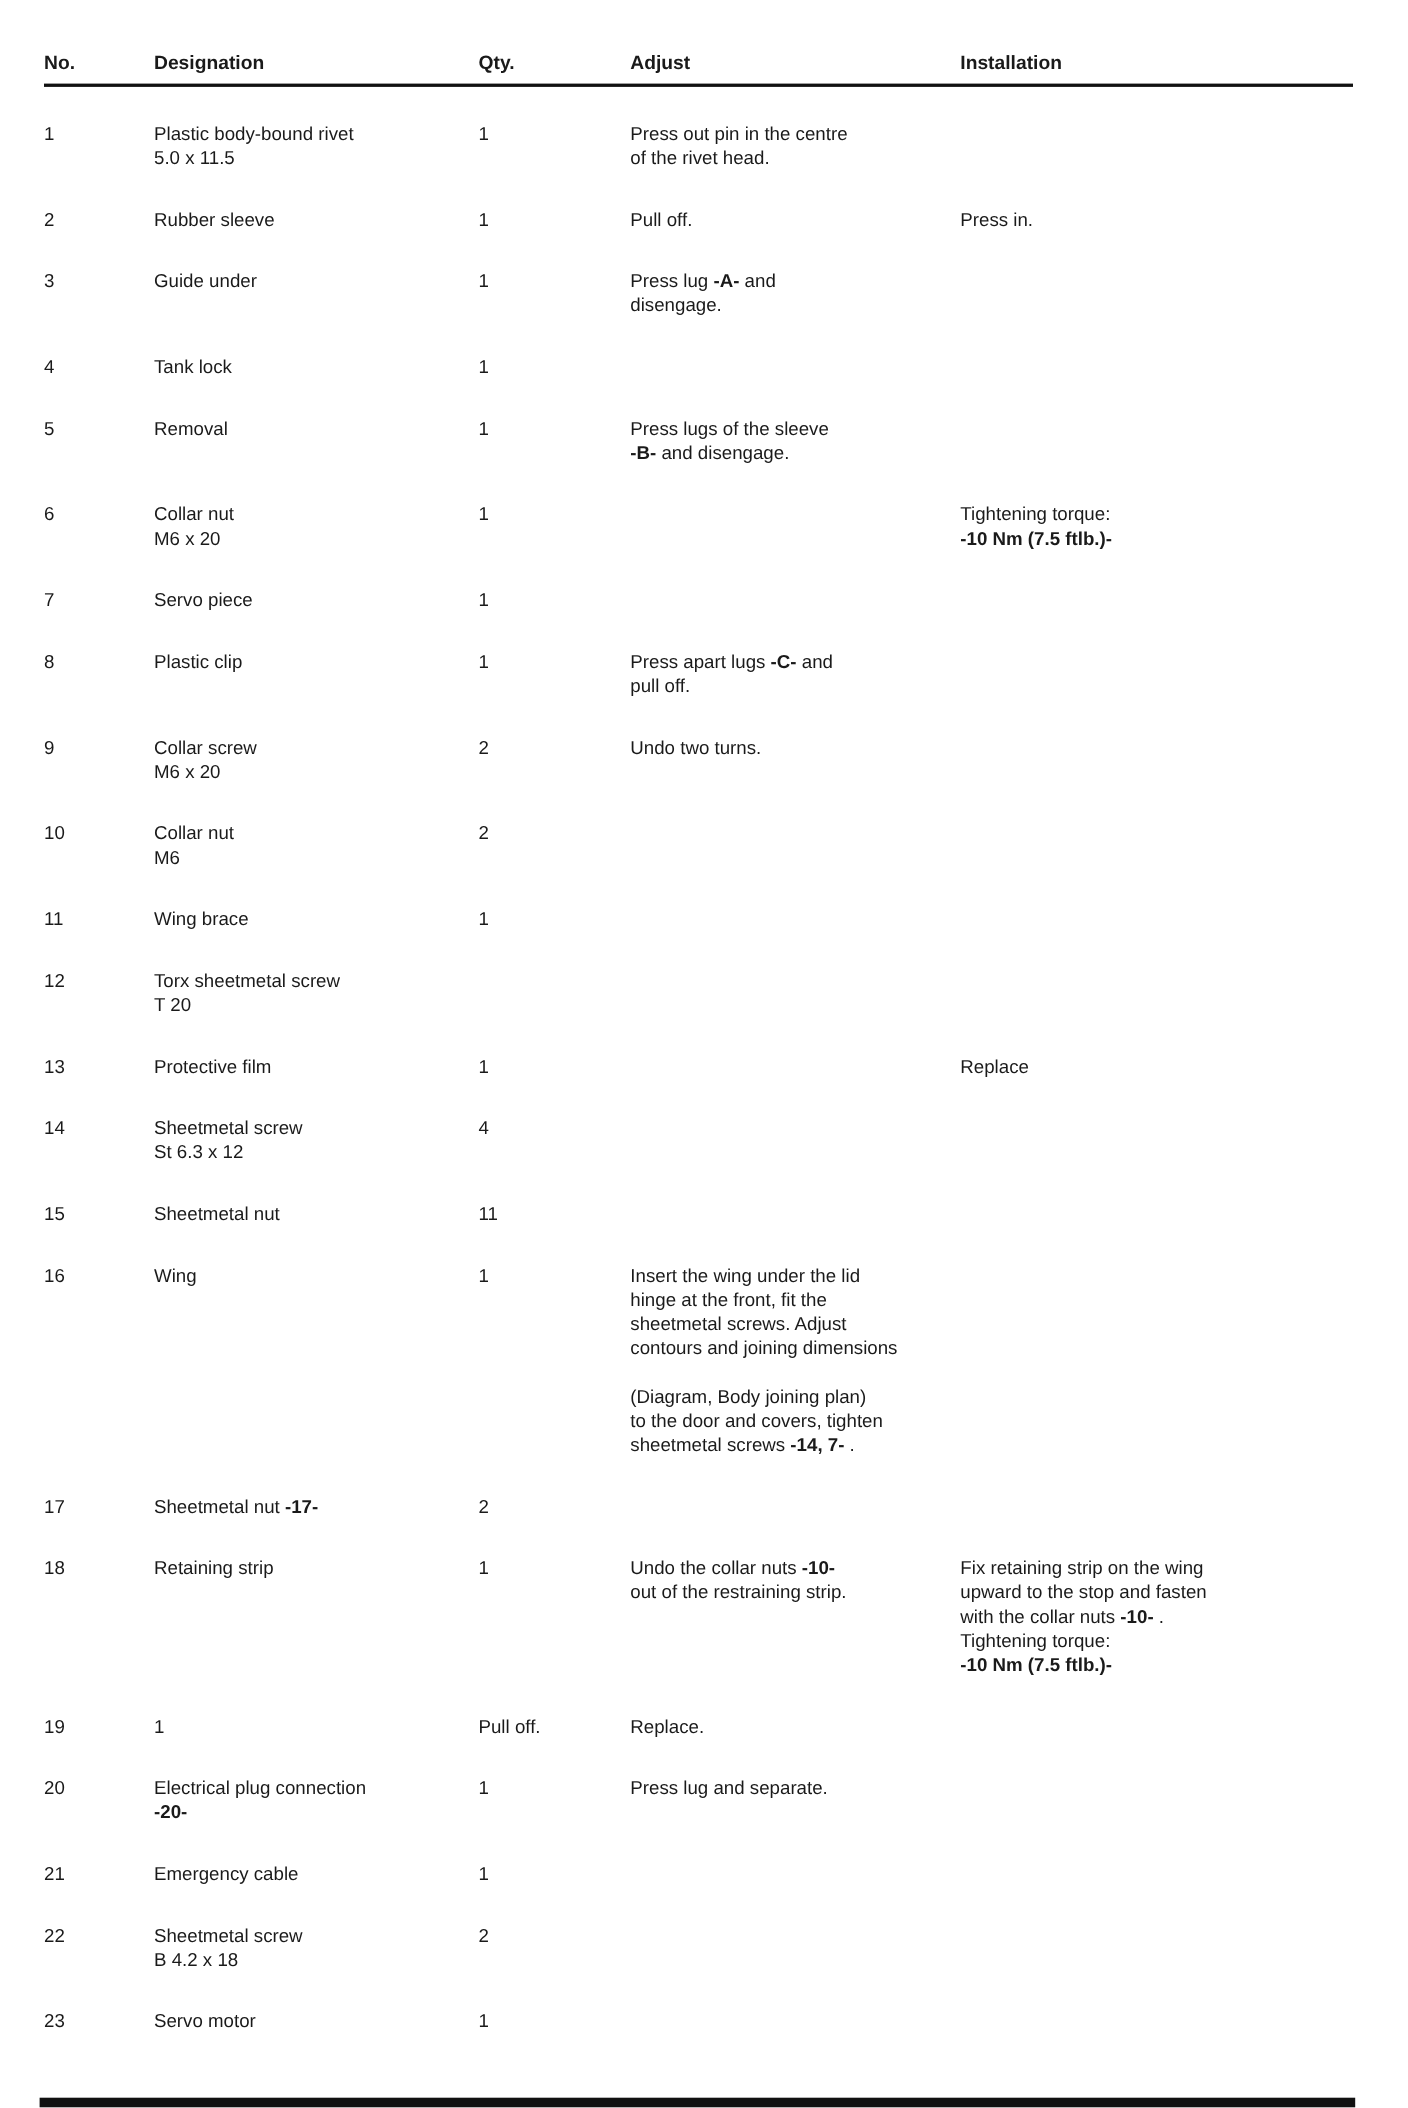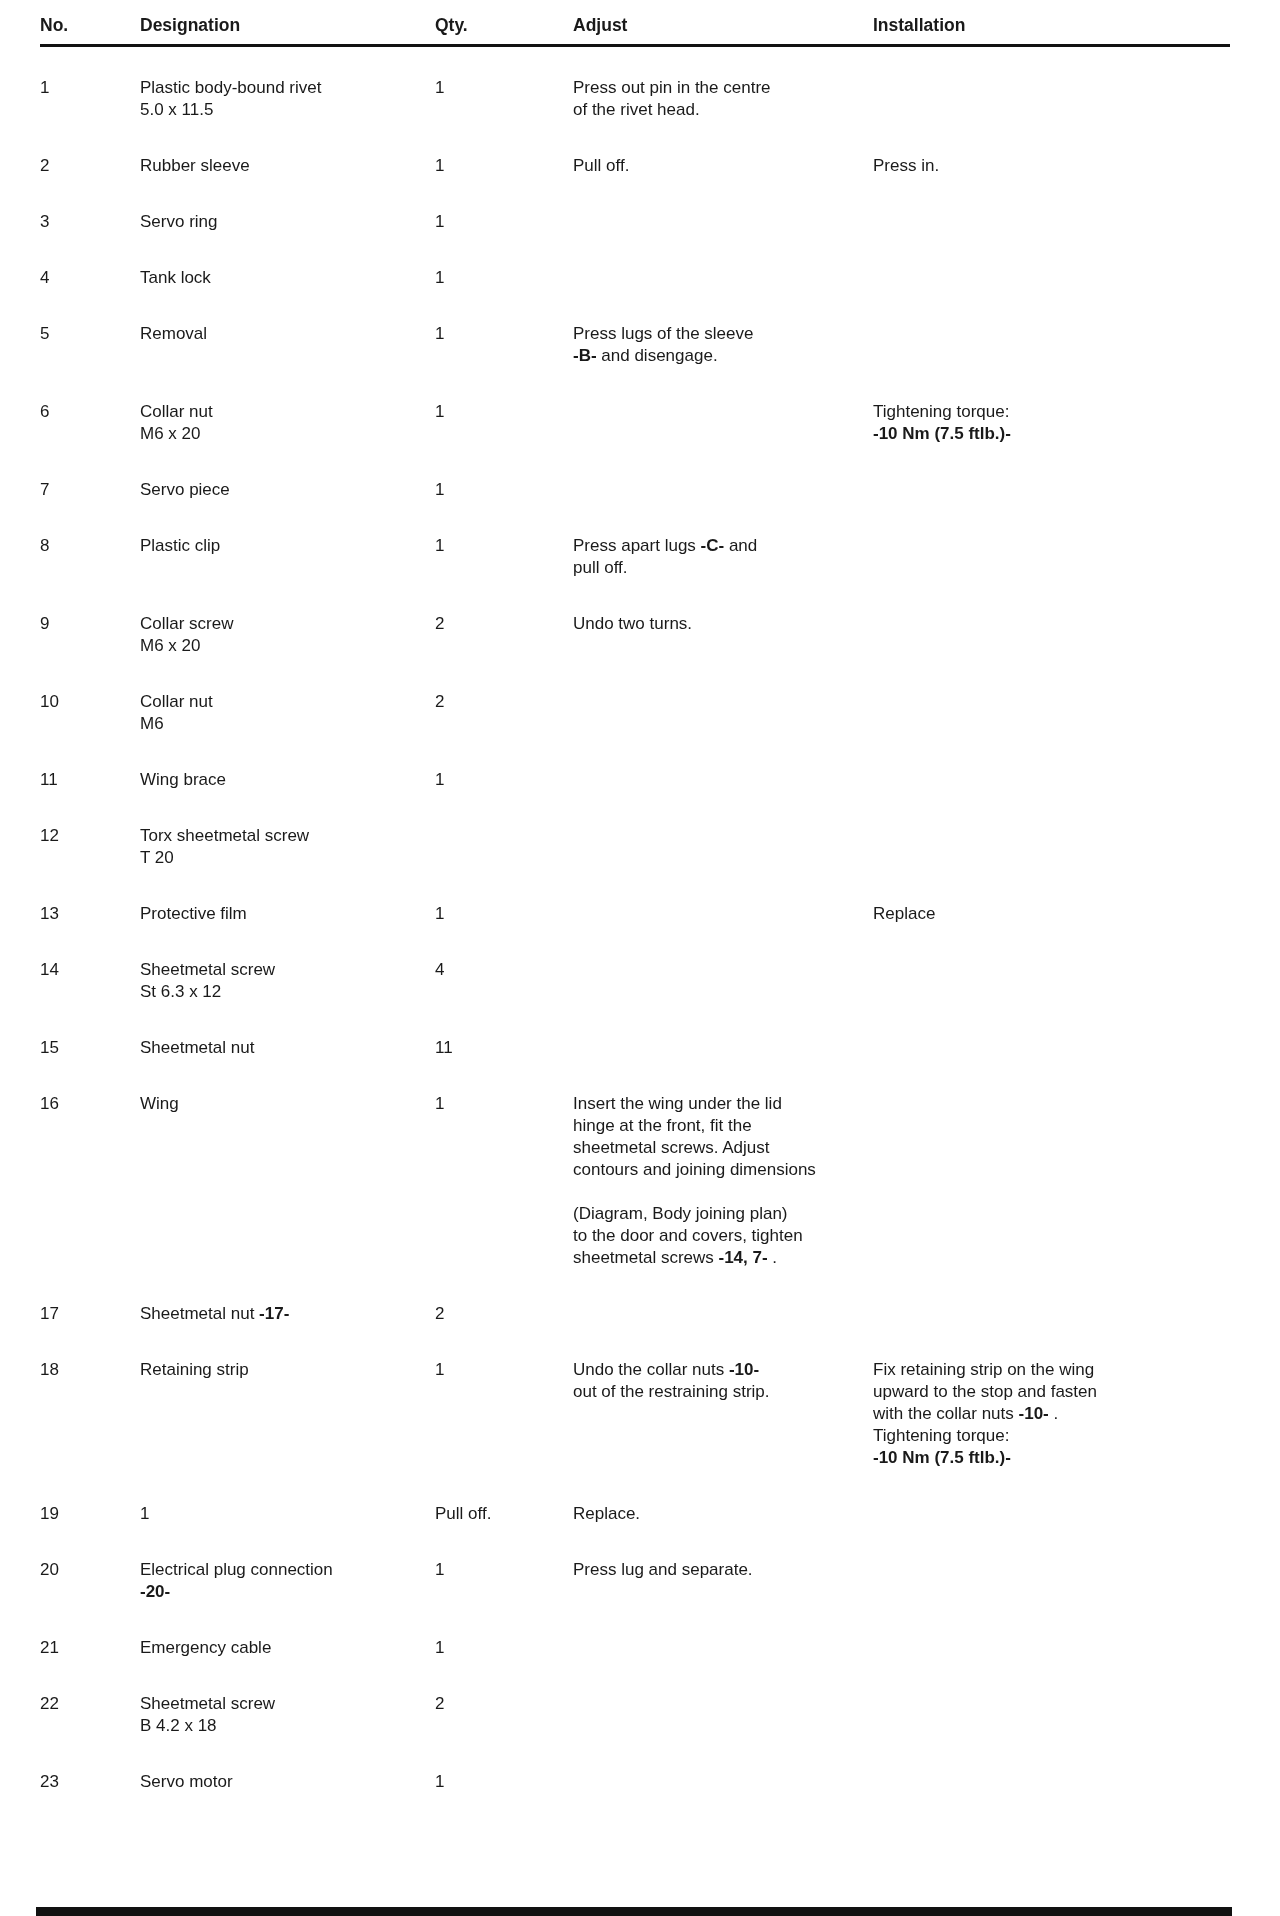--- a/index.html
+++ b/index.html
@@ -20,20 +20,21 @@
     box-sizing: border-box;
     width: 1280px;
     height: 1916px;
     padding: 14px 50px 0 40px;
     position: relative;
   }
   .thead, .trow {
     display: grid;
     grid-template-columns: 100px 295px 138px 300px 1fr;
     align-items: start;
+    margin-top: 32px;
   }
   .cell {
     font-size: 17px;
     line-height: 22px;
     white-space: pre-line;
     padding-right: 14px;
   }
   .hcell {
     font-weight: bold;
     font-size: 17.5px;
@@ -88,22 +89,24 @@
         </div>
         <div class="trow">
           <div class="cell cell-no"><span>2</span></div>
           <div class="cell cell-designation"><span>Rubber sleeve</span></div>
           <div class="cell cell-qty"><span>1</span></div>
           <div class="cell cell-removal"><span>Pull off.</span></div>
           <div class="cell cell-installation"><span>Press in.</span></div>
         </div>
         <div class="trow">
           <div class="cell cell-no"><span>3</span></div>
-          <div class="cell cell-designation"><span>Servo ring</span></div>
-          <div class="cell cell-qty"><span>1</span></div>
+          <div class="cell cell-designation"><span>Guide under</span></div>
+          <div class="cell cell-qty"><span>1</span></div>
+          <div class="cell cell-removal"><span>Press lug </span><b>-A-</b><span> and
+disengage.</span></div>
           <div class="cell cell-installation"></div>
         </div>
         <div class="trow">
           <div class="cell cell-no"><span>4</span></div>
           <div class="cell cell-designation"><span>Tank lock</span></div>
           <div class="cell cell-qty"><span>1</span></div>
           <div class="cell cell-removal"></div>
           <div class="cell cell-installation"></div>
         </div>
         <div class="trow">

